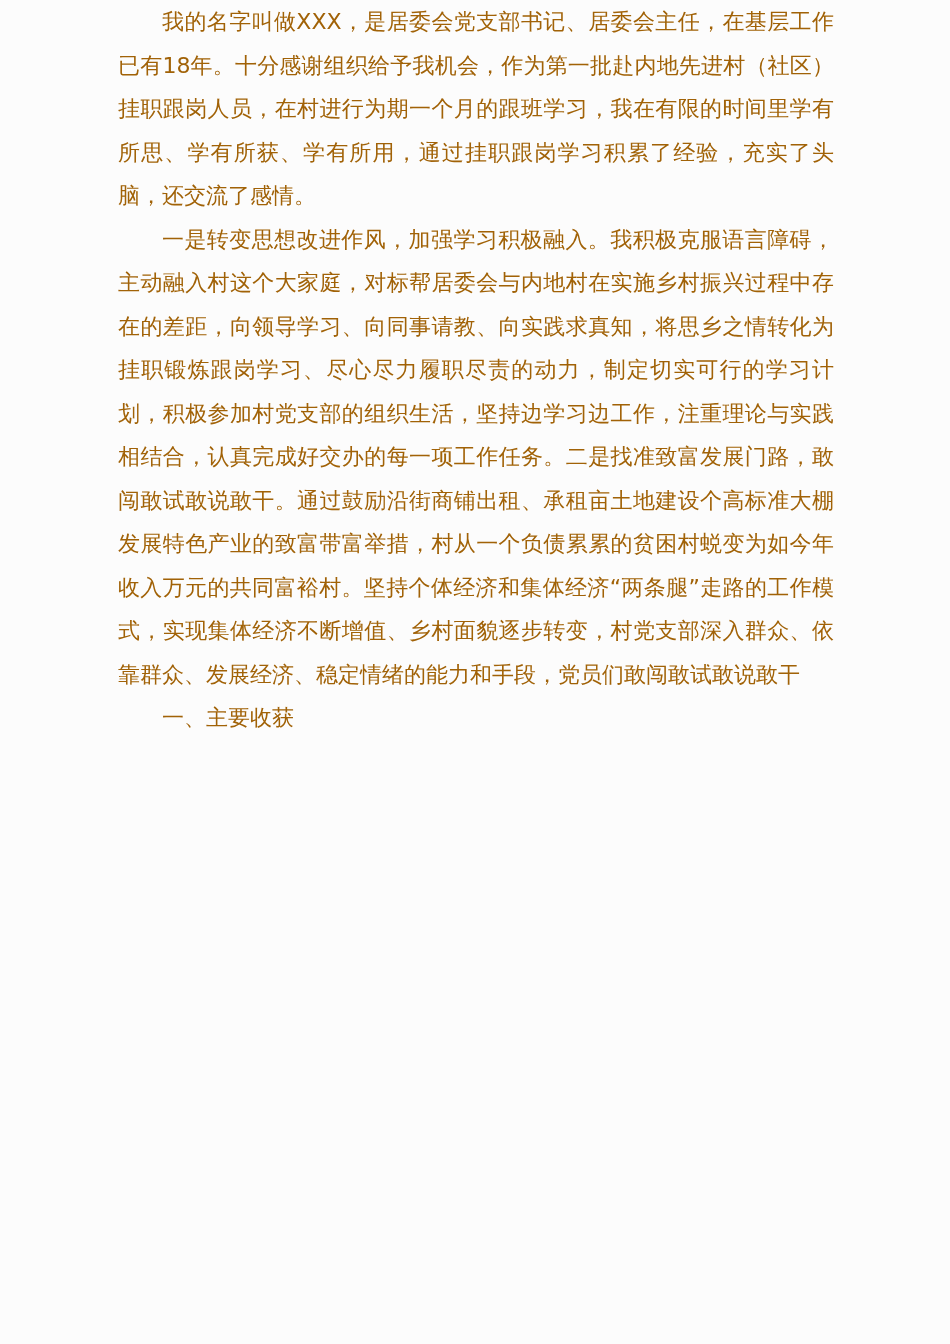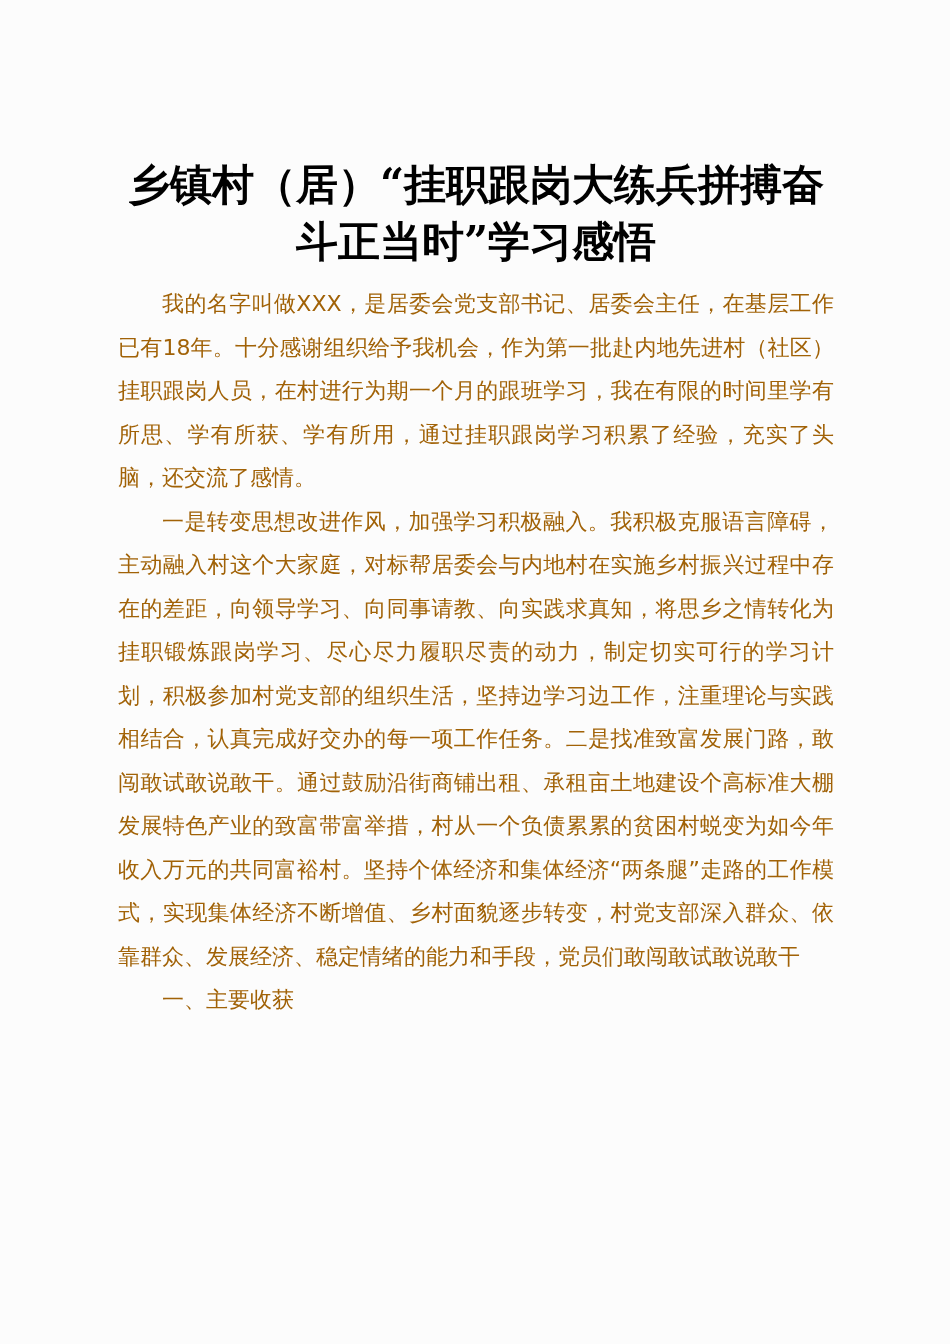--- a/index.html
+++ b/index.html
@@ -49,21 +49,20 @@
     overflow-wrap: break-word;
   }
 
   .para + .para { margin-top: 0; }
 </style>
 </head>
 <body>
 
 <div class="page">
   <div class="content">
-    <h1 class="doc-title">乡镇村（居）“挂职跟岗大练兵拼搏奋斗正当时”学习感悟</h1>
 
     <p class="para">我的名字叫做XXX，是居委会党支部书记、居委会主任，在基层工作已有18年。十分感谢组织给予我机会，作为第一批赴内地先进村（社区）挂职跟岗人员，在村进行为期一个月的跟班学习，我在有限的时间里学有所思、学有所获、学有所用，通过挂职跟岗学习积累了经验，充实了头脑，还交流了感情。</p>
 
     <p class="para">一是转变思想改进作风，加强学习积极融入。我积极克服语言障碍，主动融入村这个大家庭，对标帮居委会与内地村在实施乡村振兴过程中存在的差距，向领导学习、向同事请教、向实践求真知，将思乡之情转化为挂职锻炼跟岗学习、尽心尽力履职尽责的动力，制定切实可行的学习计划，积极参加村党支部的组织生活，坚持边学习边工作，注重理论与实践相结合，认真完成好交办的每一项工作任务。二是找准致富发展门路，敢闯敢试敢说敢干。通过鼓励沿街商铺出租、承租亩土地建设个高标准大棚发展特色产业的致富带富举措，村从一个负债累累的贫困村蜕变为如今年收入万元的共同富裕村。坚持个体经济和集体经济“两条腿”走路的工作模式，实现集体经济不断增值、乡村面貌逐步转变，村党支部深入群众、依靠群众、发展经济、稳定情绪的能力和手段，党员们敢闯敢试敢说敢干</p>
 
     <p class="para">一、主要收获</p>
   </div>
 </div>
 
 </body></html>

